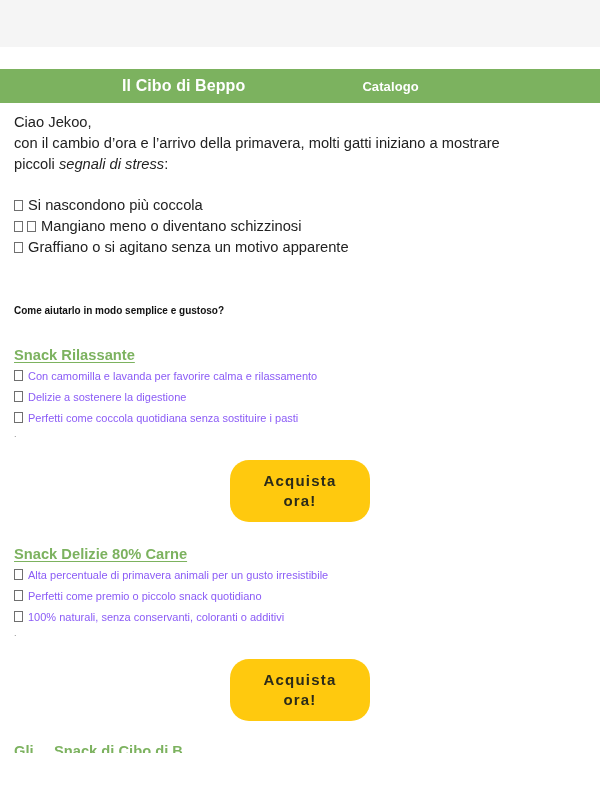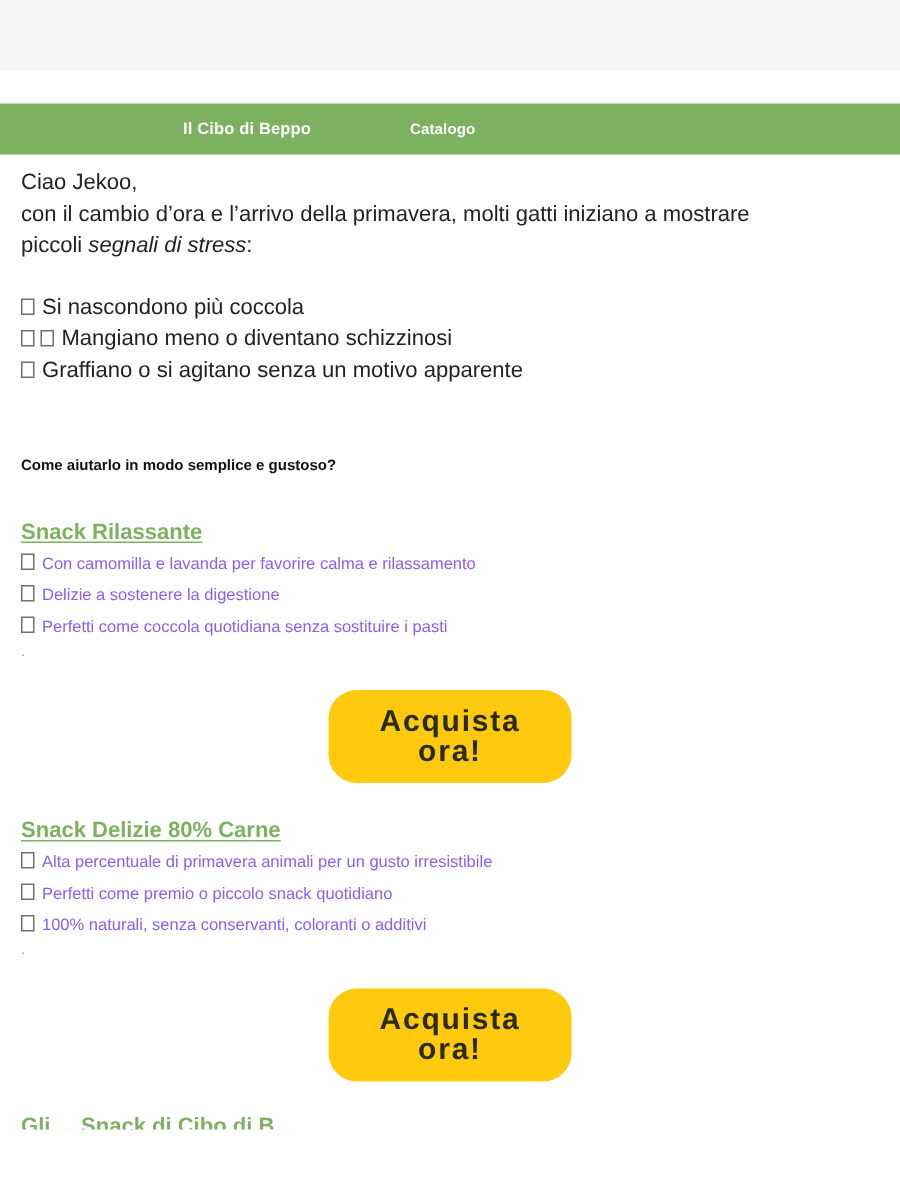--- a/index.html
+++ b/index.html
@@ -31,31 +31,31 @@
   .nav-header {
     height: 34px;
     background: #7cb25f;
     display: flex;
     align-items: center;
     width: 100%;
     box-sizing: border-box;
   }
   .nav-brand {
     color: #ffffff;
-    font-size: 11px;
+    font-size: 16px;
     font-weight: bold;
     margin-left: 122px;
     letter-spacing: 0.1px;
     white-space: nowrap;
   }
   .nav-link {
     color: #ffffff;
-    font-size: 10px;
-    font-weight: bold;
-    margin-left: 66px;
+    font-size: 13px;
+    font-weight: bold;
+    margin-left: 117px;
     letter-spacing: 0.1px;
     white-space: nowrap;
     text-decoration: none;
   }
 
   
   .email-body {
     padding: 0 14px;
     color: #222222;
     font-size: 14.7px;
@@ -124,21 +124,21 @@
   }
 
   
   .cta-wrap {
     text-align: center;
   }
   .cta-button {
     display: inline-block;
     background: #ffc90e;
     color: #2b2b1a;
-    font-size: 20px;
+    font-size: 15px;
     font-weight: bold;
     letter-spacing: 1.2px;
     line-height: 20px;
     text-align: center;
     text-decoration: none;
     padding: 11px 34px;
     border-radius: 19px;
     border: none;
     cursor: pointer;
     font-family: "Liberation Sans", sans-serif;

